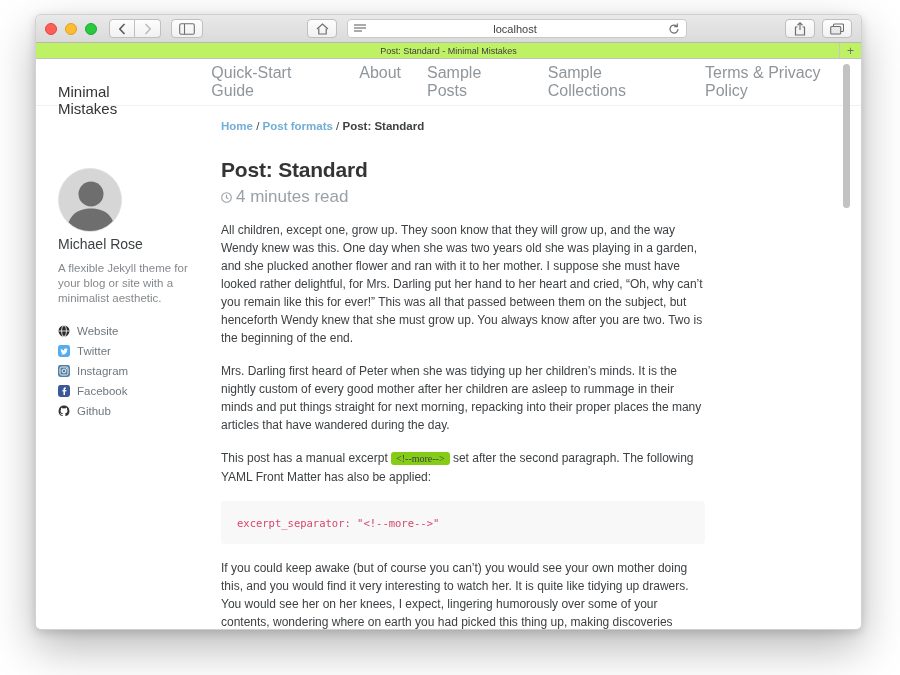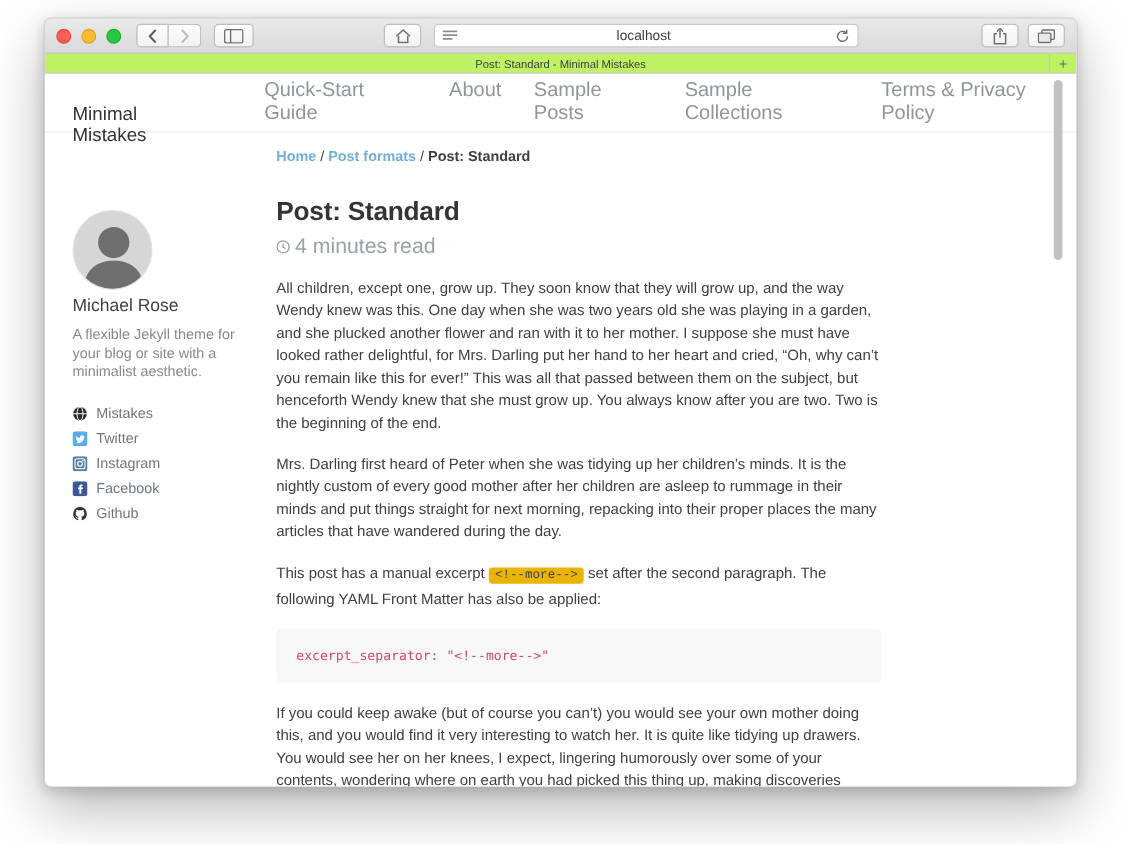--- a/index.html
+++ b/index.html
@@ -65,21 +65,21 @@
   .slink span.lbl{ font-size:11.5px; color:#6f777d; }
 
   .main{ width:484px; padding-top:14px; }
   .breadcrumb{ font-size:11.5px; color:#3d4144; }
   .breadcrumb a{ color:#72aed6; text-decoration:none; cursor:pointer;font-weight:bold; }
   .breadcrumb b{ font-weight:700; }
   h1.post-title{ margin-top:26px; font-size:21px; line-height:24px; color:#343434; letter-spacing:-0.2px; }
   .meta{ margin-top:5px; margin-bottom:14px; display:flex; align-items:center; gap:4px;
     font-size:17px; color:#9aa1a6; }
   .main p{ font-size:12px; line-height:18px; color:#3d4144; margin-bottom:15px; }
-  code.inline{ font-family:Liberation Mono, monospace; font-size:10px; background:#eab308;
+  code.inline{ font-family:Liberation Serif, serif; font-size:10px; background:#84cc16;
     border-radius:3px; padding:1px 5px; color:#3d4144; }
   pre.block{ background:#f8f8f8; border-radius:4px; padding:14px 16px; margin:15px 0 15px 0; }
   pre.block code{ font-family:"DejaVu Sans Mono", monospace; font-size:10.5px; color:#d5456c; }
 
   svg{ display:block; }
 </style>
 </head>
 <body>
 
 <div class="stage">
@@ -174,21 +174,21 @@
           </div>
           <div class="author">Michael Rose</div>
           <div class="bio">A flexible Jekyll theme for your blog or site with a minimalist aesthetic.</div>
           <div class="slinks">
             <div class="slink">
               <svg width="12" height="12" viewBox="0 0 12 12">
                 <circle cx="6" cy="6" r="5.5" fill="#2b2b2b"></circle>
                 <ellipse cx="6" cy="6" rx="2.4" ry="5.5" fill="none" stroke="#fff" stroke-width="0.8"></ellipse>
                 <line x1="0.5" y1="6" x2="11.5" y2="6" stroke="#fff" stroke-width="0.8"></line>
               </svg>
-              <span class="lbl">Mistakes</span>
+              <span class="lbl">Website</span>
             </div>
             <div class="slink">
               <svg width="12" height="12" viewBox="0 0 12 12">
                 <rect width="12" height="12" rx="2.4" fill="#55acee"></rect>
                 <path fill="#fff" d="M9.8 4c-.27.12-.56.2-.86.24.31-.19.55-.48.66-.83-.29.17-.61.3-.95.36A1.5 1.5 0 0 0 6.06 5.1c0 .12.01.23.04.34-1.25-.06-2.35-.66-3.09-1.57-.13.22-.2.48-.2.76 0 .52.26.98.67 1.25-.25-.01-.48-.08-.68-.19v.02c0 .73.52 1.34 1.2 1.47-.12.04-.26.05-.39.05-.1 0-.19-.01-.28-.03.19.6.74 1.03 1.4 1.04-.51.4-1.16.64-1.86.64-.12 0-.24-.01-.36-.02.66.43 1.45.68 2.3.68 2.76 0 4.27-2.29 4.27-4.27v-.2c.29-.21.55-.48.72-.77z"></path>
               </svg>
               <span class="lbl">Twitter</span>
             </div>
             <div class="slink">
               <svg width="12" height="12" viewBox="0 0 12 12">

